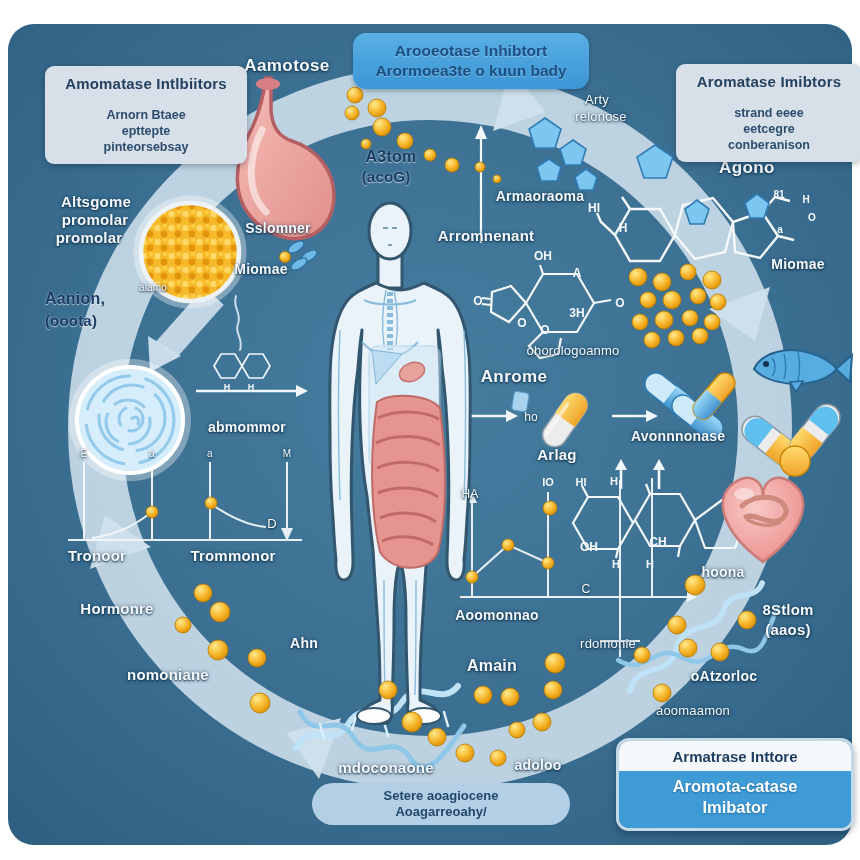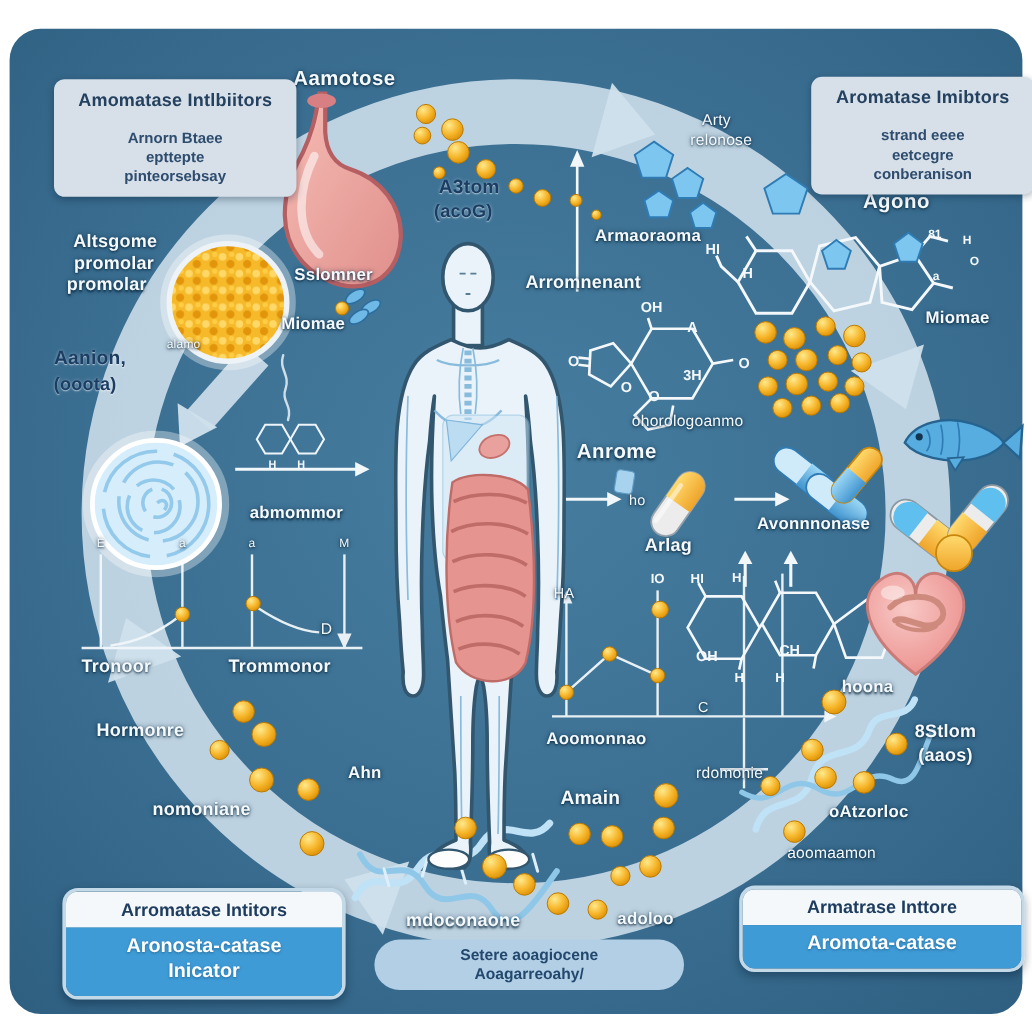--- a/index.html
+++ b/index.html
@@ -422,47 +422,45 @@
 <div class="lbl s13" style="left:608px;top:636px">rdomonie</div>
 <div class="lbl b16" style="left:492px;top:657px">Amain</div>
 <div class="lbl" style="left:723px;top:564px">hoona</div>
 <div class="lbl b15" style="left:788px;top:601px">8Stlom</div>
 <div class="lbl b15" style="left:788px;top:621px">(aaos)</div>
 <div class="lbl" style="left:724px;top:668px">oAtzorloc</div>
 <div class="lbl s13" style="left:693px;top:703px">aoomaamon</div>
 <div class="lbl b15" style="left:386px;top:759px">mdoconaone</div>
 <div class="lbl" style="left:538px;top:757px">adoloo</div>
 
+<div class="banner">
+  <div>Arooeotase Inhibtort</div>
+  <div>Arormoea3te o kuun bady</div>
+</div>
 
 <div class="info-box" style="left:45px;top:66px;width:190px">
   <div class="t">Amomatase Intlbiitors</div>
   <div class="l">Arnorn Btaee</div>
   <div class="l">epttepte</div>
   <div class="l">pinteorsebsay</div>
 </div>
 
 <div class="info-box" style="left:676px;top:64px;width:174px">
   <div class="t">Aromatase Imibtors</div>
   <div class="l">strand eeee</div>
   <div class="l">eetcegre</div>
   <div class="l">conberanison</div>
 </div>
 
-<div class="bbox" style="left:52px;top:740px;width:230px">
-  <div class="hd">Arromatase Intitors</div>
-  <div class="bd">
-    <div>Aronosta-catase</div>
-    <div>Inicator</div>
-  </div>
-</div>
 
 <div class="bbox" style="left:616px;top:738px;width:232px">
   <div class="hd">Armatrase Inttore</div>
   <div class="bd">
     <div>Aromota-catase</div>
+    <div>Imibator</div>
   </div>
 </div>
 
 <div class="pill">
   <div>Setere aoagiocene</div>
   <div>Aoagarreoahy/</div>
 </div>
 
 </div>
 

